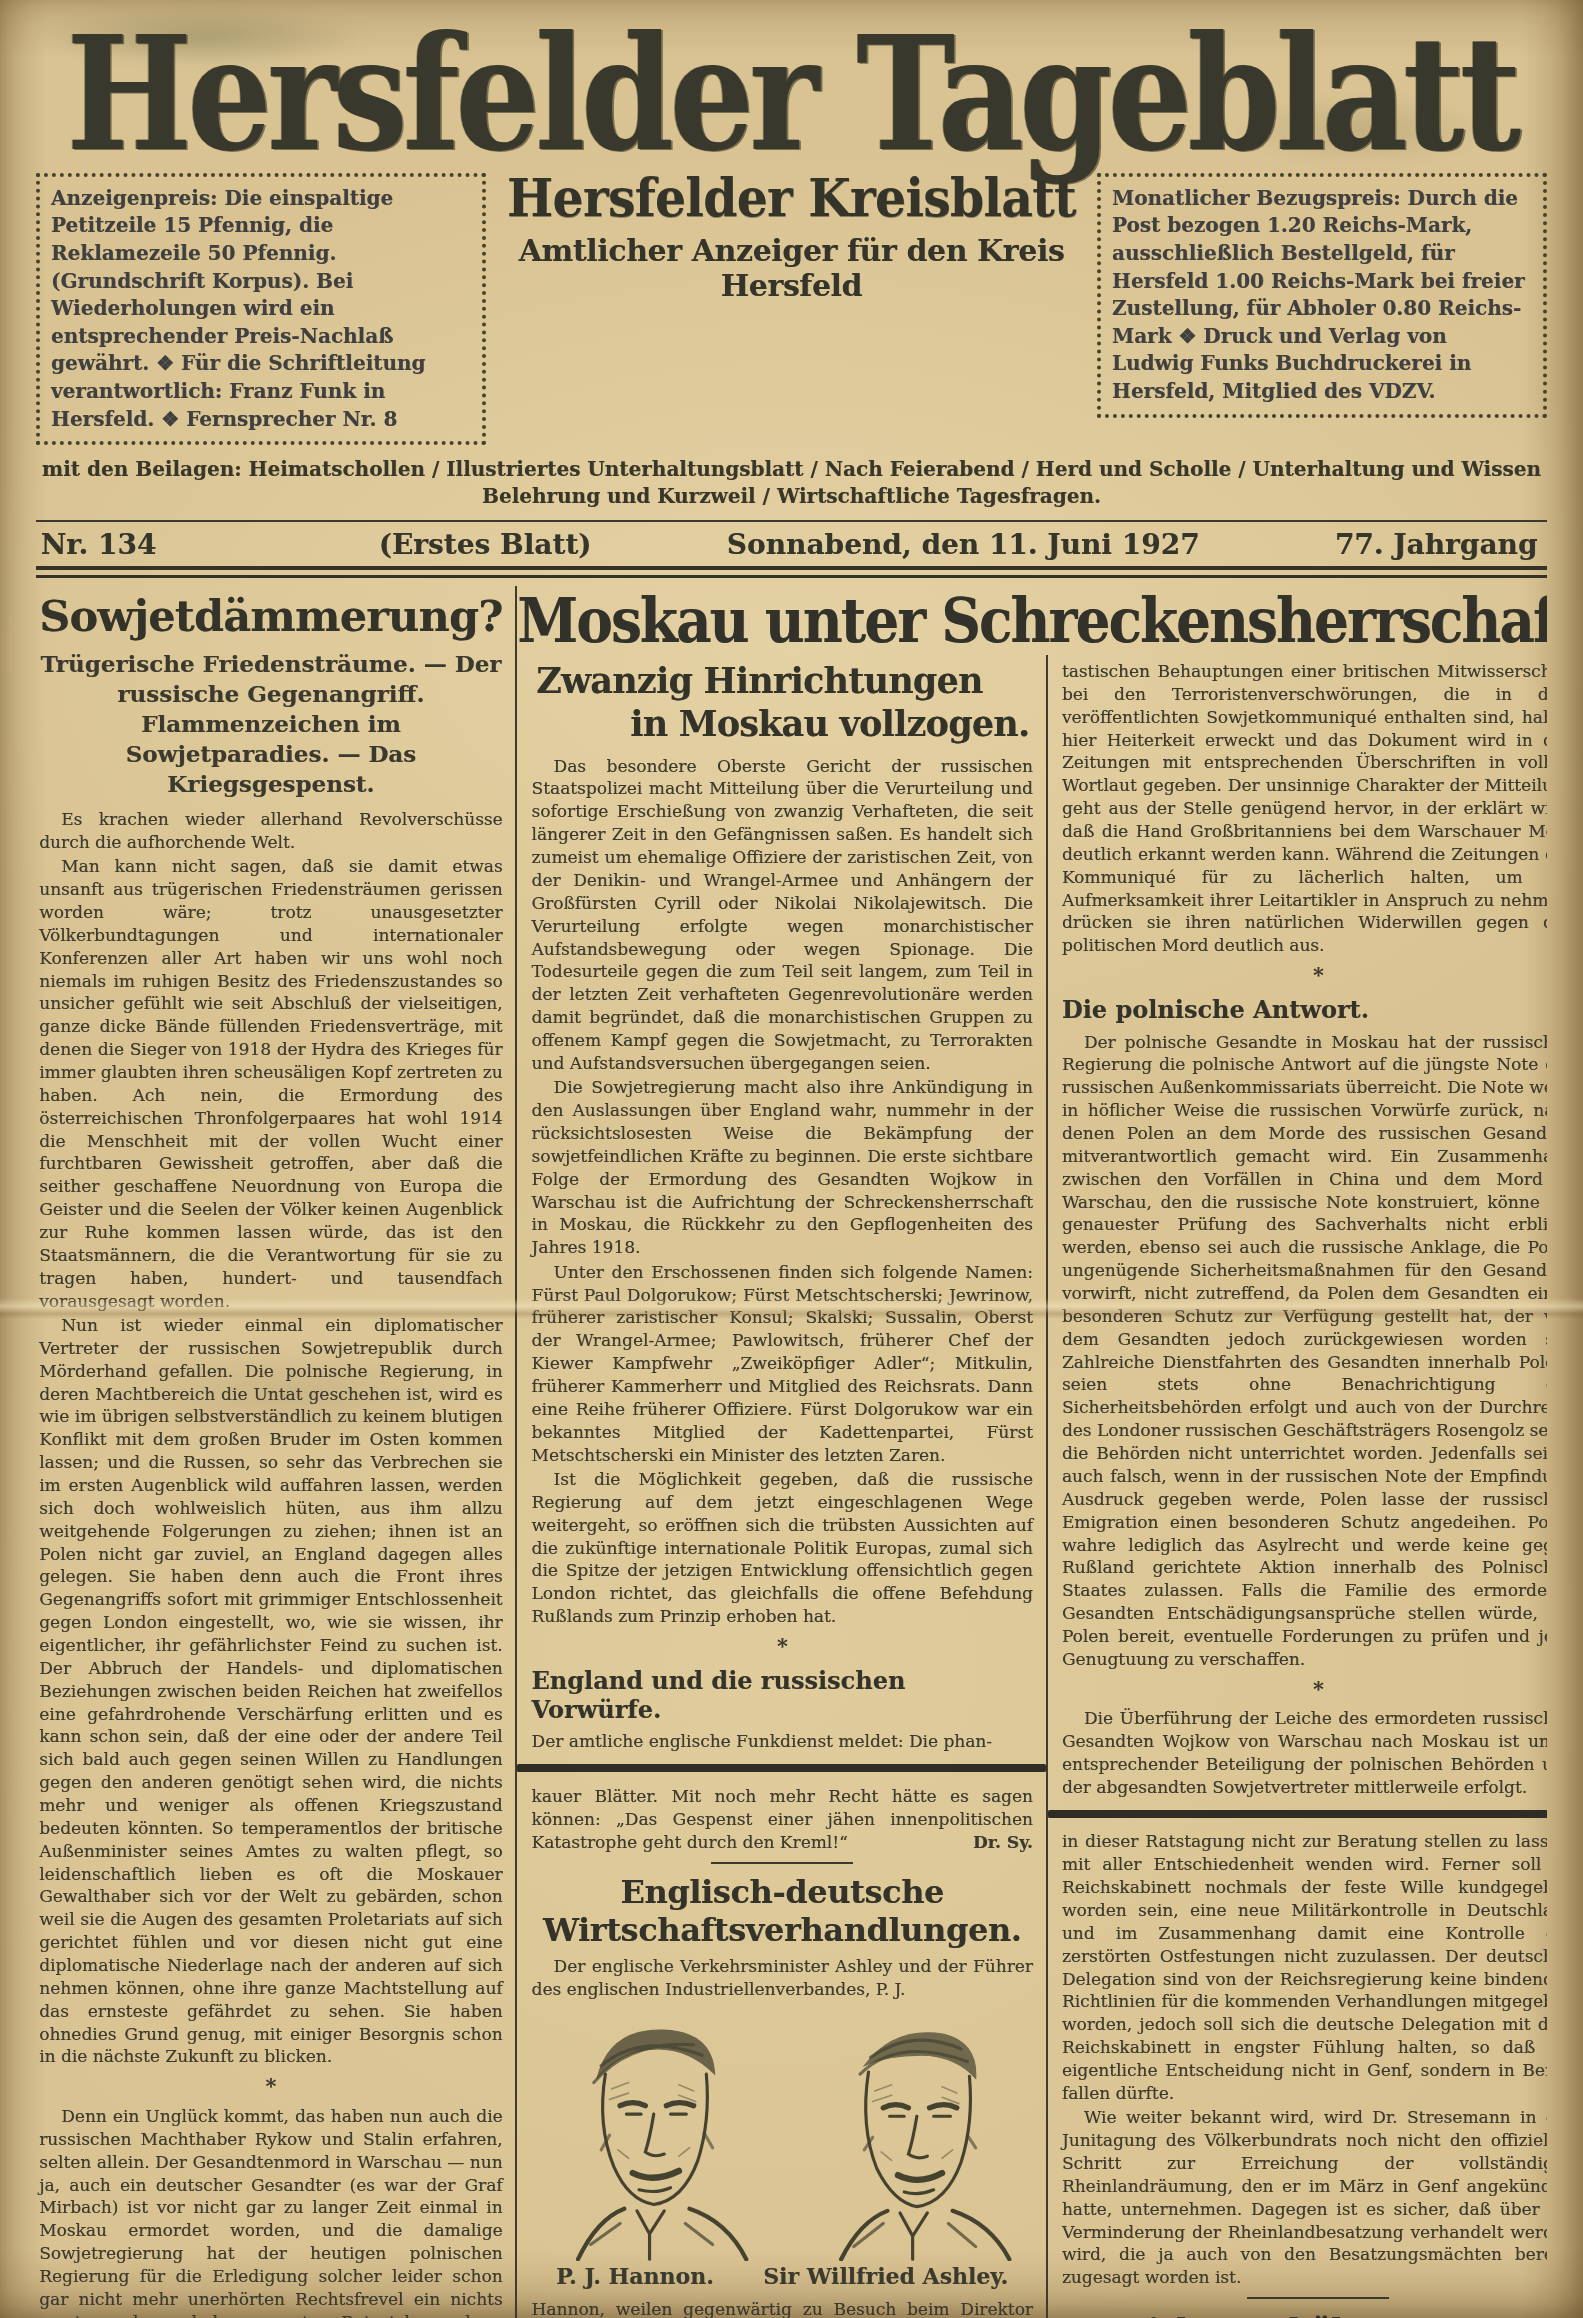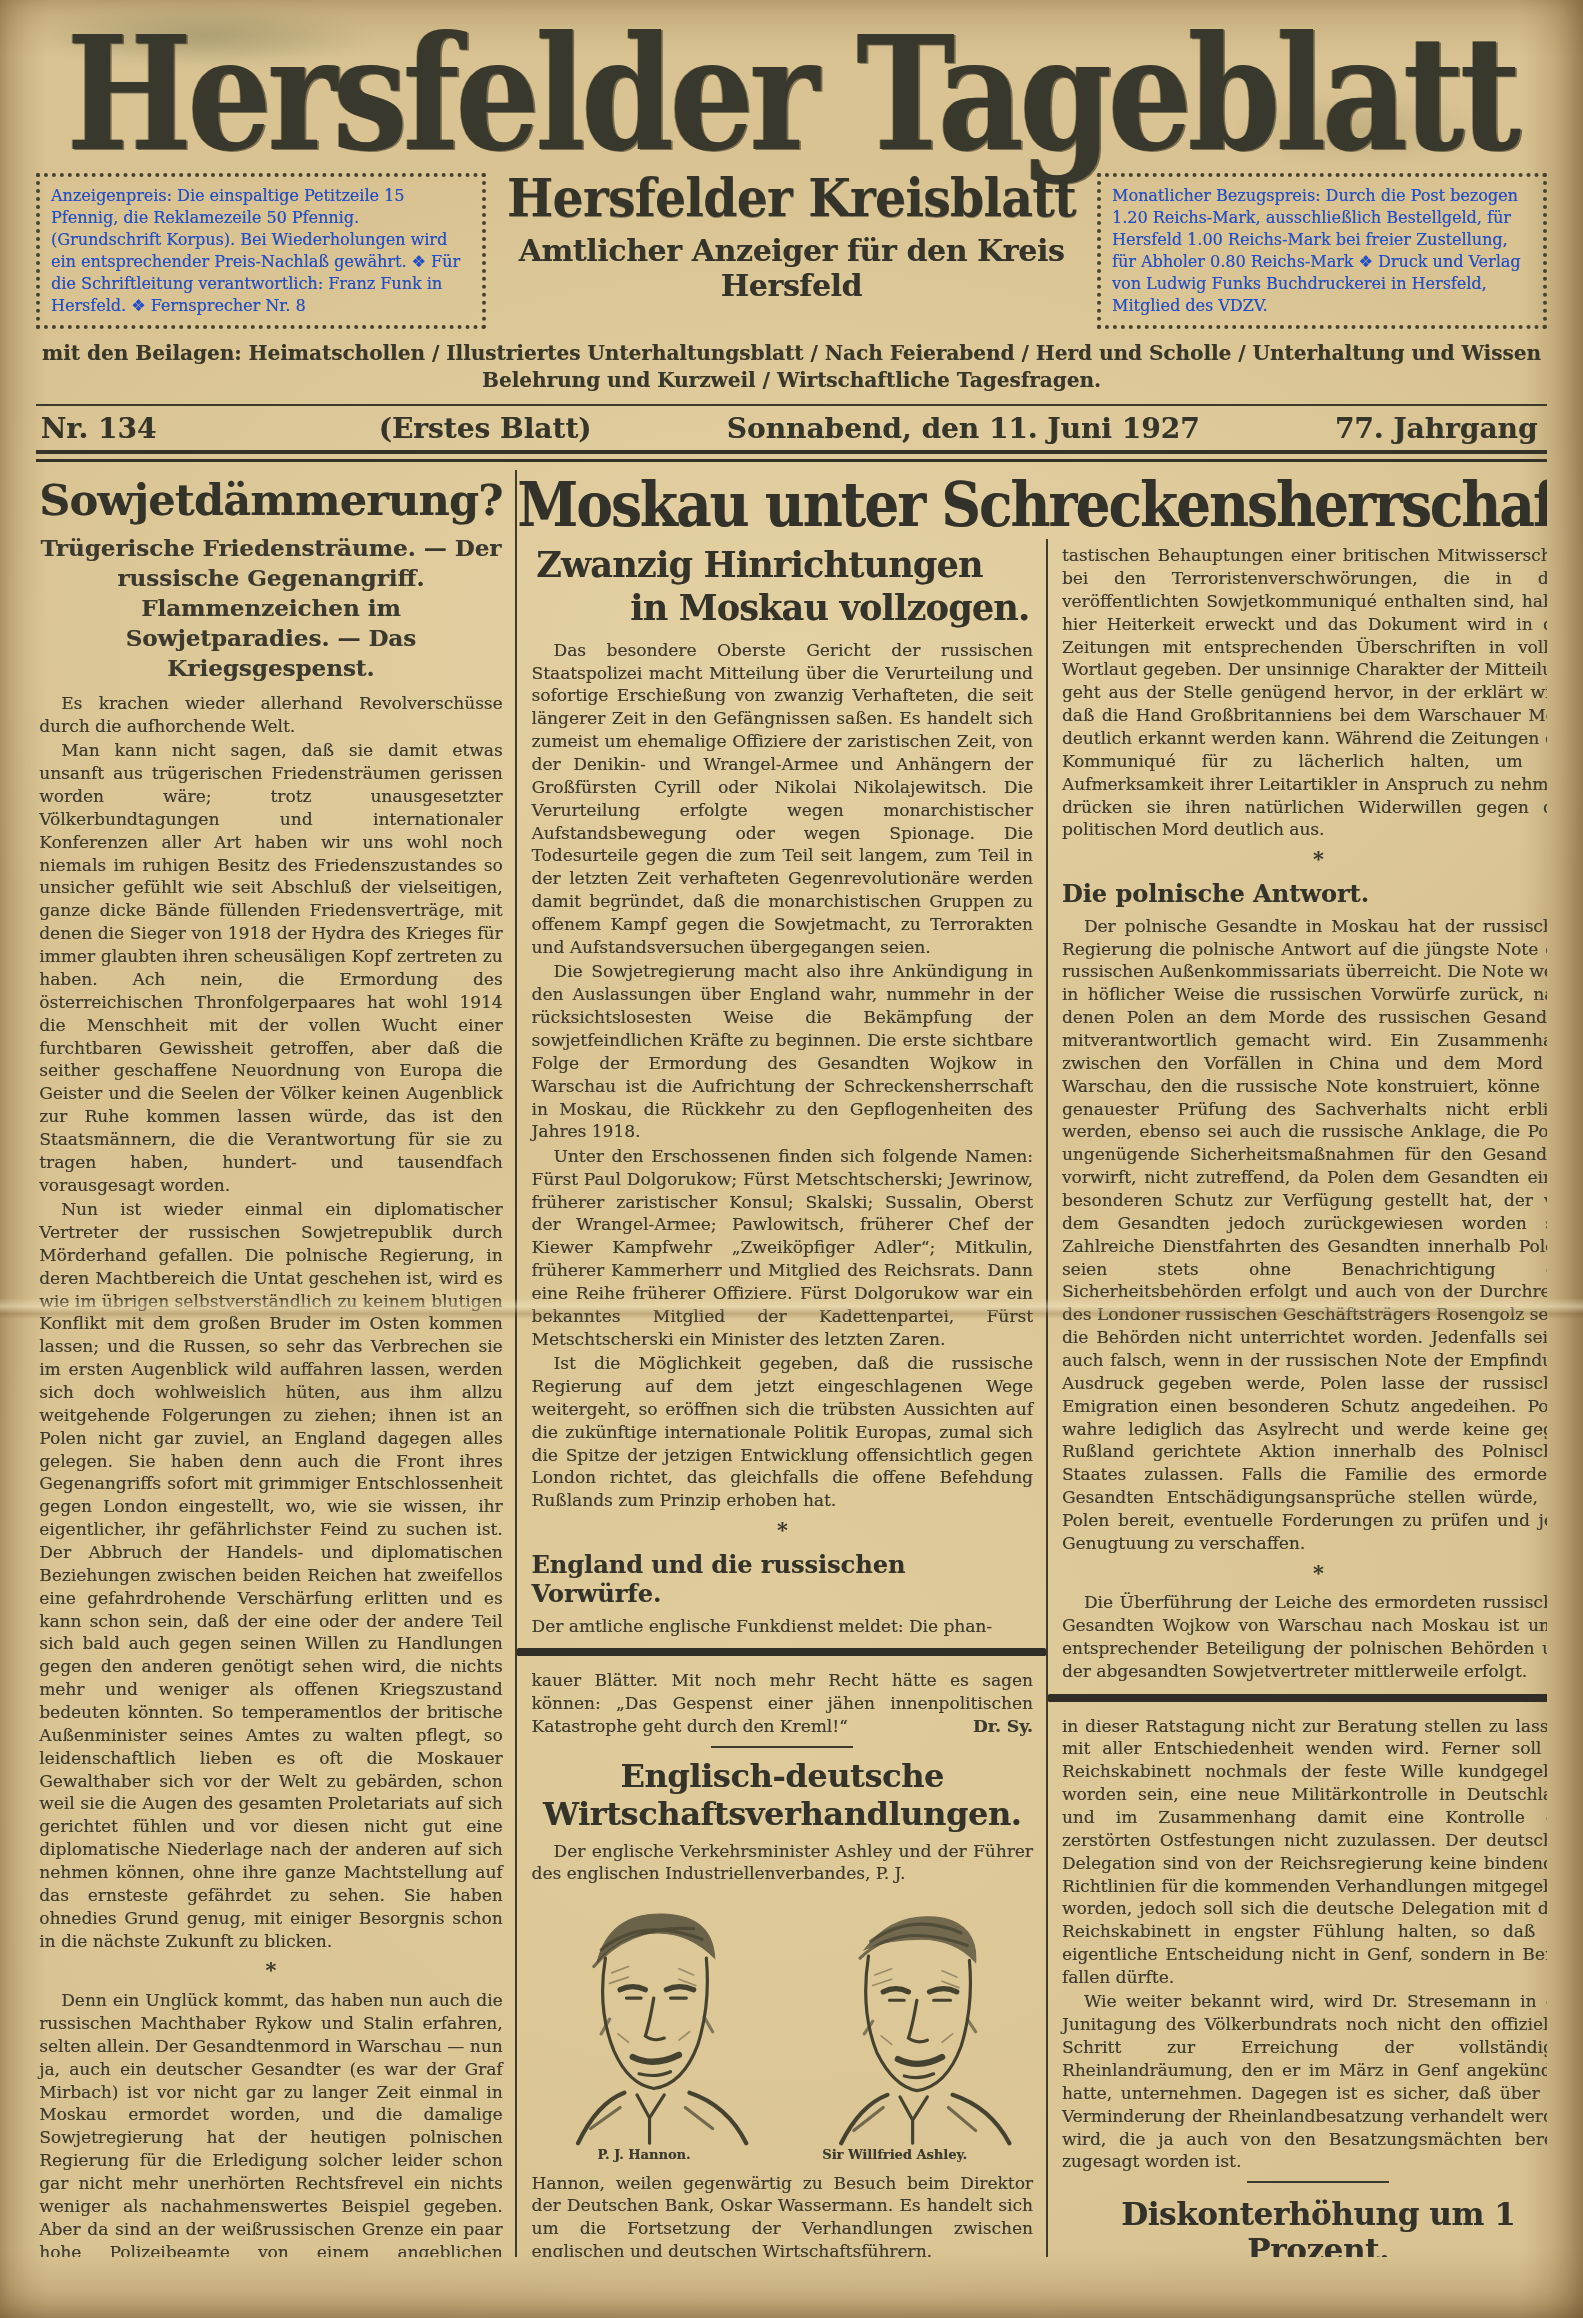--- a/index.html
+++ b/index.html
@@ -31,21 +31,21 @@
     text-align:center;white-space:nowrap;margin-top:11px;
   }
   .masthead-title span{
     display:inline-block;font-weight:bold;font-size:133px;line-height:1.05;
     letter-spacing:-4.7px;transform:scaleY(1.18);color:#39382c;
     text-shadow:1.6px 0.8px 0 rgba(45,42,26,.55), -0.8px 0 0 rgba(45,42,26,.4);
   }
   .mast-row{display:flex;align-items:flex-start;justify-content:space-between;margin-top:8px;}
   .mast-box{
     width:450px;border:4px dotted #45422e;padding:8px 11px;box-sizing:border-box;
-    font-size:16px;font-weight:normal;line-height:1.38;text-align:left;color:#1d4ed8;
+    font-size:20px;font-weight:bold;line-height:1.38;text-align:left;color:#404040;
   }
   .mast-center{flex:1;text-align:center;padding:0 11px;}
   .mast-center .kreisblatt{font-size:49px;font-weight:bold;line-height:1.05;letter-spacing:-0.8px;transform:scaleY(1.08);display:inline-block;color:#35342a;}
   .mast-center .anzeiger{font-size:30px;font-weight:bold;margin-top:9px;letter-spacing:-0.4px;color:#35342a;}
   .supplements{Text-align:center;text-align:center;font-weight:bold;font-size:20px;line-height:1.35;margin-top:11px;color:#393729;}
 
   .rule-thin{border-top:2.4px solid #3b392b;margin-top:9.5px;}
   .dateline{display:flex;align-items:flex-end;justify-content:space-between;padding:6.3px 9.5px 4.7px 4.7px;font-weight:bold;font-size:28px;color:#36352a;}
   .dateline .edition{margin-left:87px;}
   .dateline .date{}
@@ -78,21 +78,21 @@
   .sub-heading{font-size:24px;font-weight:bold;margin:9.5px 0 6.3px 0;color:#34332a;}
   .fold-bar{height:8px;background:#2f2d25;margin:11px -12.7px 12.7px -14.2px;border-radius:1.6px;}
   .col-right .fold-bar{margin:11px -3.2px 12.7px -14.2px;}
   .byline{float:right;font-weight:bold;}
   .short-rule{width:142px;border-top:2.4px solid #3b392b;margin:8px auto 9.5px auto;}
 
   .econ-heading{font-size:32px;font-weight:bold;text-align:center;margin:8px 0 6.3px 0;letter-spacing:-0.4px;color:#34332a;}
   .portraits{display:flex;justify-content:space-between;margin:8px 4.7px 1.6px 4.7px;}
   .portrait{width:47%;}
   .portrait svg{width:100%;height:auto;display:block;}
-  .captions{display:flex;justify-content:space-around;font-size:13px;font-weight:bold;margin:1.6px 0 9.5px 0;}
+  .captions{display:flex;justify-content:space-around;font-size:22px;font-weight:bold;margin:1.6px 0 9.5px 0;}
 
   .diskont-heading{font-size:31px;font-weight:bold;text-align:center;letter-spacing:-0.4px;margin:12.7px 0 4.7px 0;color:#33322a;}
 </style>
 </head>
 <body>
 
 <div class="vignette"></div>
 <div class="smudge s1"></div>
 <div class="smudge s2"></div>
 <div class="smudge s3"></div>

